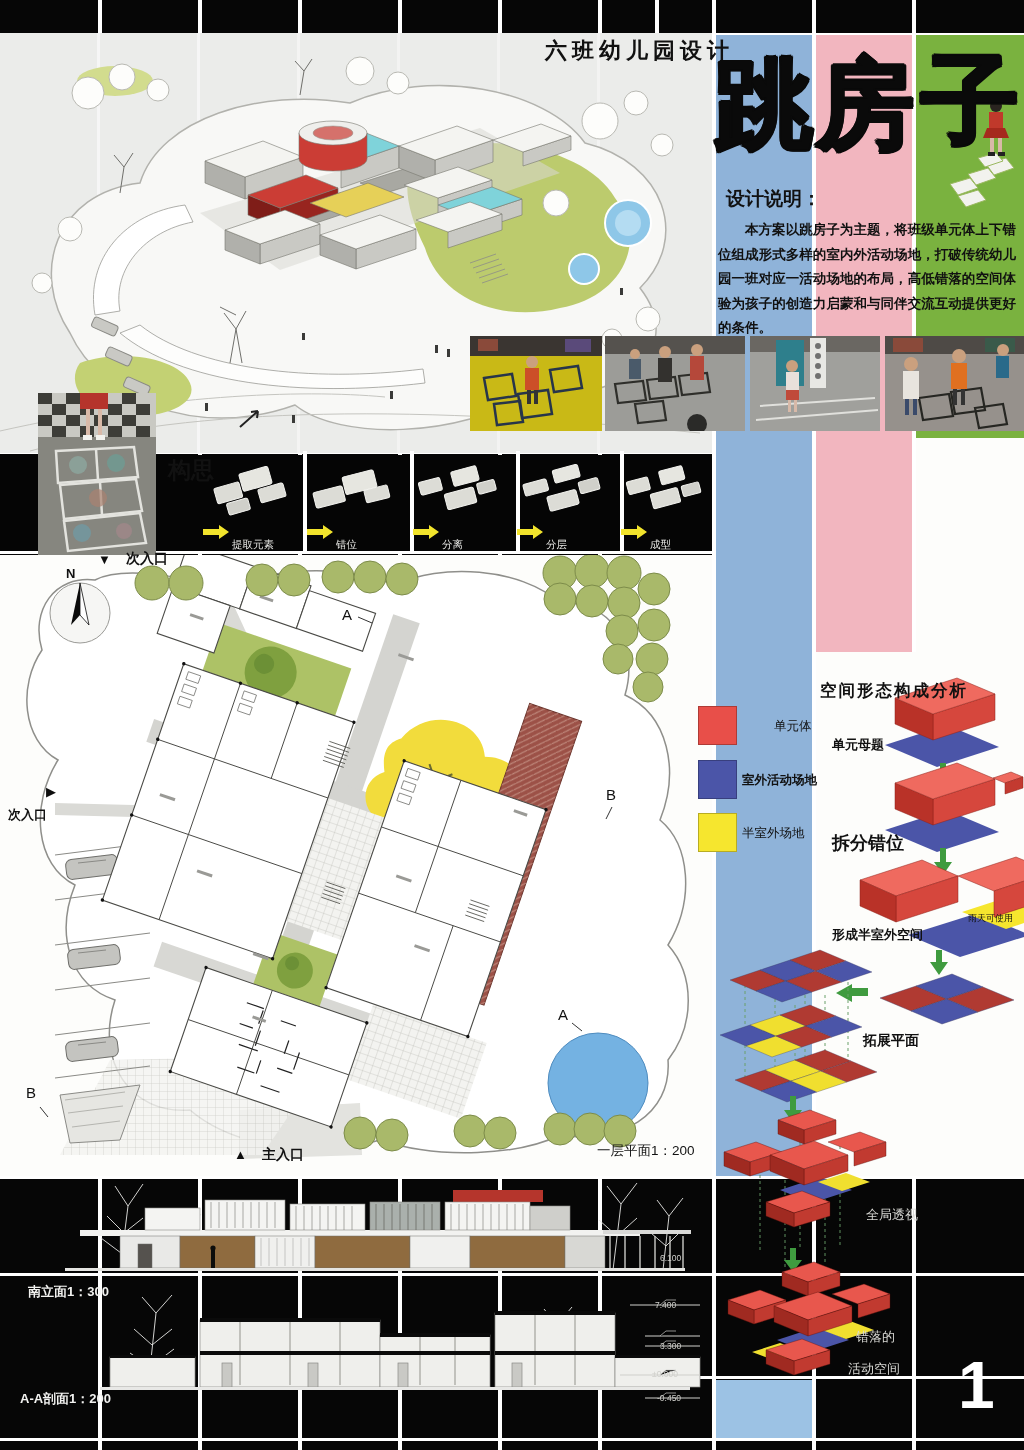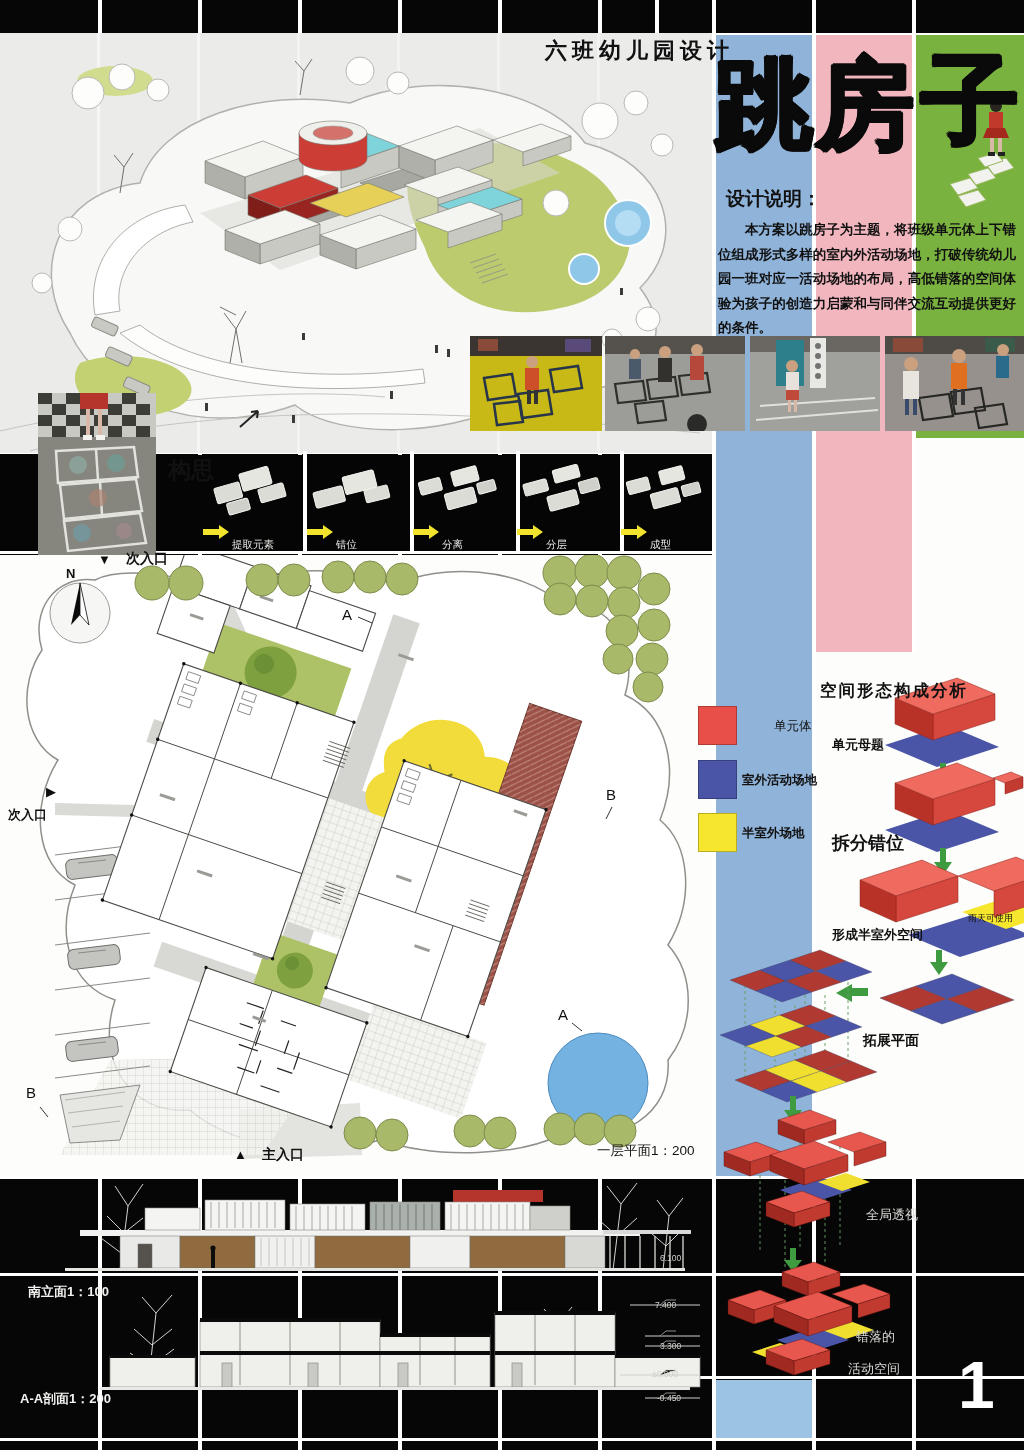--- a/index.html
+++ b/index.html
@@ -696,33 +696,33 @@
   <div class="lbl" style="left:342px;top:606px;font-size:15px;">A</div>
   <div class="lbl" style="left:606px;top:786px;font-size:15px;">B</div>
   <div class="lbl" style="left:558px;top:1006px;font-size:15px;">A</div>
   <div class="lbl" style="left:26px;top:1084px;font-size:15px;">B</div>
 
   <div class="swatch" style="left: 698px; top: 706px; background: rgb(232, 79, 73);"></div>
   <div class="lbl" style="left:774px;top:718px;font-size:12.5px;font-weight:normal;">单元体</div>
   <div class="swatch" style="left: 698px; top: 760px; background: rgb(75, 85, 168);"></div>
   <div class="lbl" style="left:742px;top:772px;font-size:12.5px;font-weight:bold;">室外活动场地</div>
   <div class="swatch" style="left: 698px; top: 813px; background: rgb(246, 230, 46);"></div>
-  <div class="lbl" style="left:742px;top:825px;font-size:12.5px;font-weight:bold;">半室外场地</div>
+  <div class="lbl" style="left:742px;top:825px;font-size:12.5px;font-weight:normal;">半室外场地</div>
 
   <div class="lbl" style="left:820px;top:680px;font-size:16.5px;font-weight:bold;letter-spacing:2px;">空间形态构成分析</div>
   <div class="lbl" style="left:832px;top:736px;font-size:13px;font-weight:bold;">单元母题</div>
   <div class="lbl" style="left:832px;top:831px;font-size:18px;font-weight:bold;">拆分错位</div>
   <div class="lbl" style="left:832px;top:926px;font-size:13px;font-weight:bold;">形成半室外空间</div>
   <div class="lbl" style="left:968px;top:912px;font-size:9px;">雨天可使用</div>
   <div class="lbl" style="left:863px;top:1032px;font-size:14px;font-weight:bold;">拓展平面</div>
   <div class="lbl wlbl" style="left:866px;top:1206px;font-size:13px;">全局透视</div>
   <div class="lbl wlbl" style="left:856px;top:1328px;font-size:13px;">错落的</div>
   <div class="lbl wlbl" style="left:848px;top:1360px;font-size:13px;">活动空间</div>
 
-  <div class="lbl" style="left:28px;top:1283px;font-size:13px;color:#f2f2f0;font-weight:bold;">南立面1：100</div>
+  <div class="lbl" style="left:28px;top:1283px;font-size:13px;color:#f2f2f0;font-weight:bold;">南立面1：300</div>
   <div class="lbl" style="left:20px;top:1390px;font-size:13px;color:#f2f2f0;font-weight:bold;">A-A剖面1：200</div>
   <div class="lbl" style="left:655px;top:1300px;font-size:8.5px;color:#cfcfcb;">7.400</div>
   <div class="lbl" style="left:660px;top:1253px;font-size:8.5px;color:#cfcfcb;">6.100</div>
   <div class="lbl" style="left:660px;top:1341px;font-size:8.5px;color:#cfcfcb;">3.300</div>
   <div class="lbl" style="left:652px;top:1369px;font-size:8.5px;color:#cfcfcb;">±0.000</div>
   <div class="lbl" style="left:657px;top:1393px;font-size:8.5px;color:#cfcfcb;">-0.450</div>
 
   <div class="lbl" style="left:958px;top:1352px;font-size:66px;font-weight:900;color:#fff;line-height:1;">1</div>
 </div>
 

